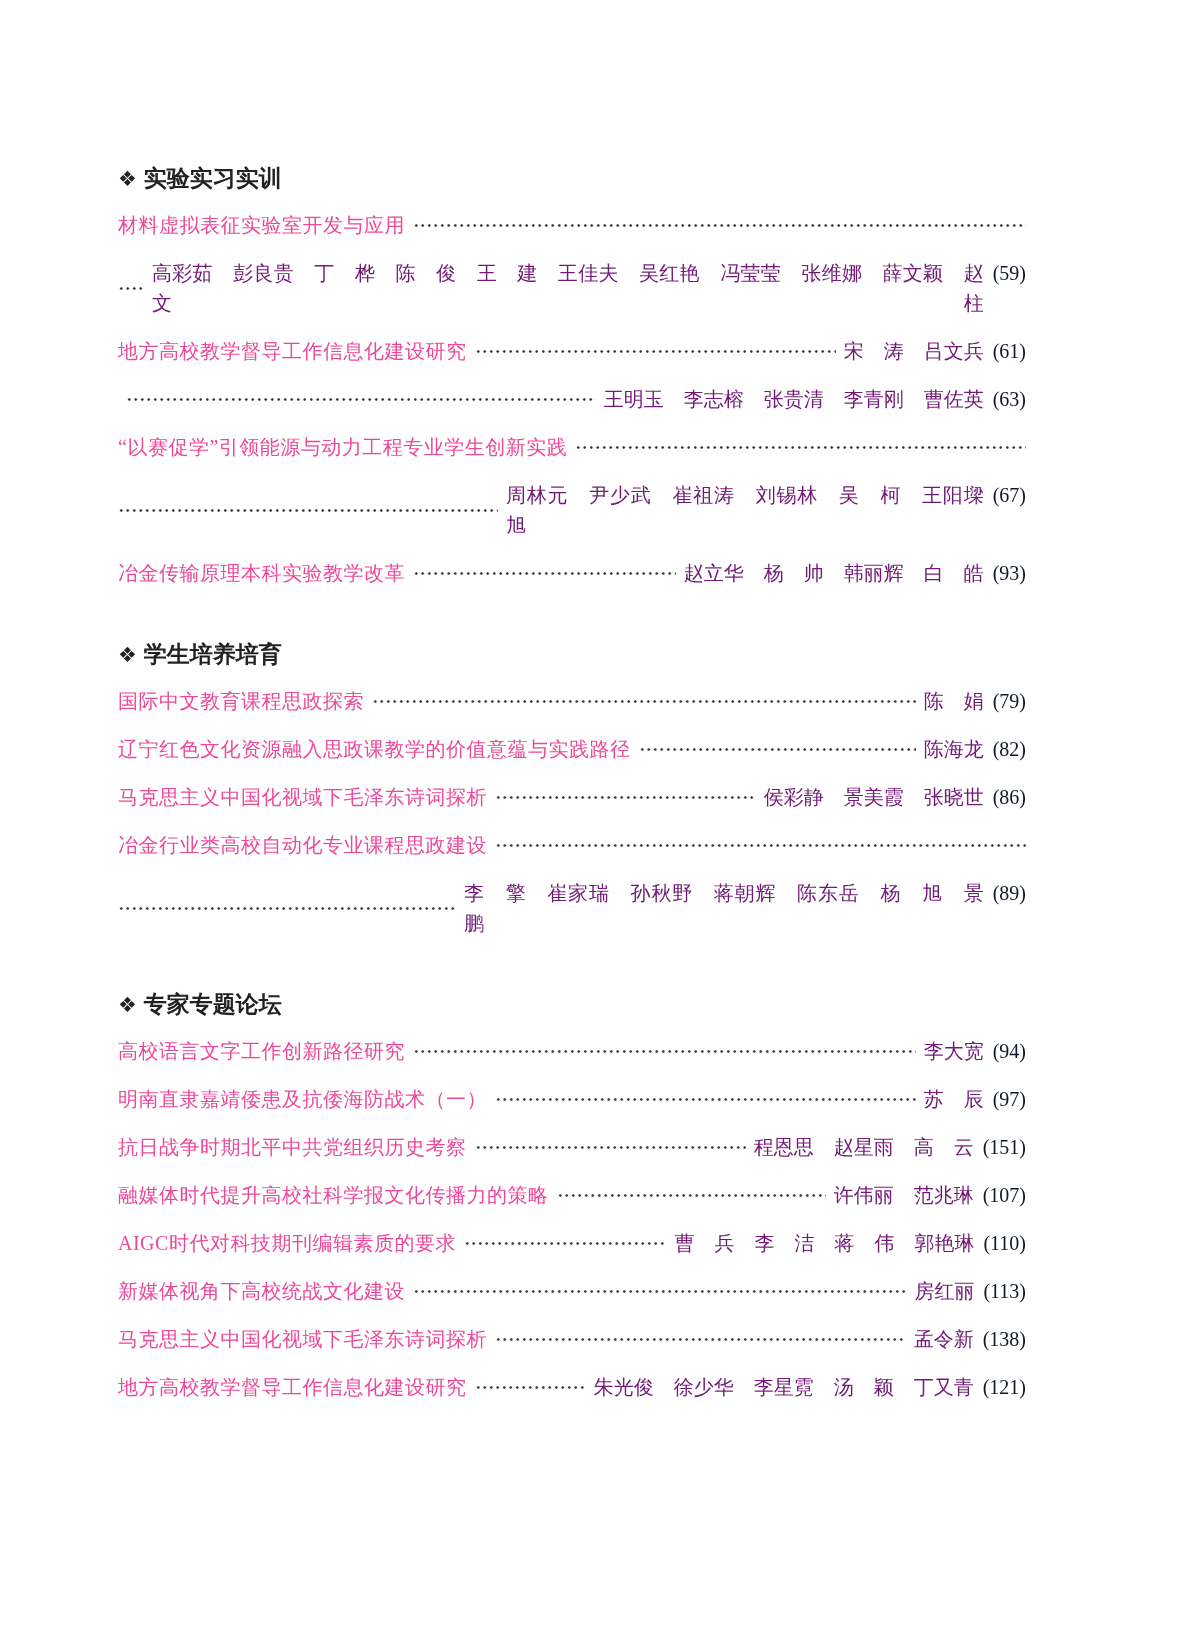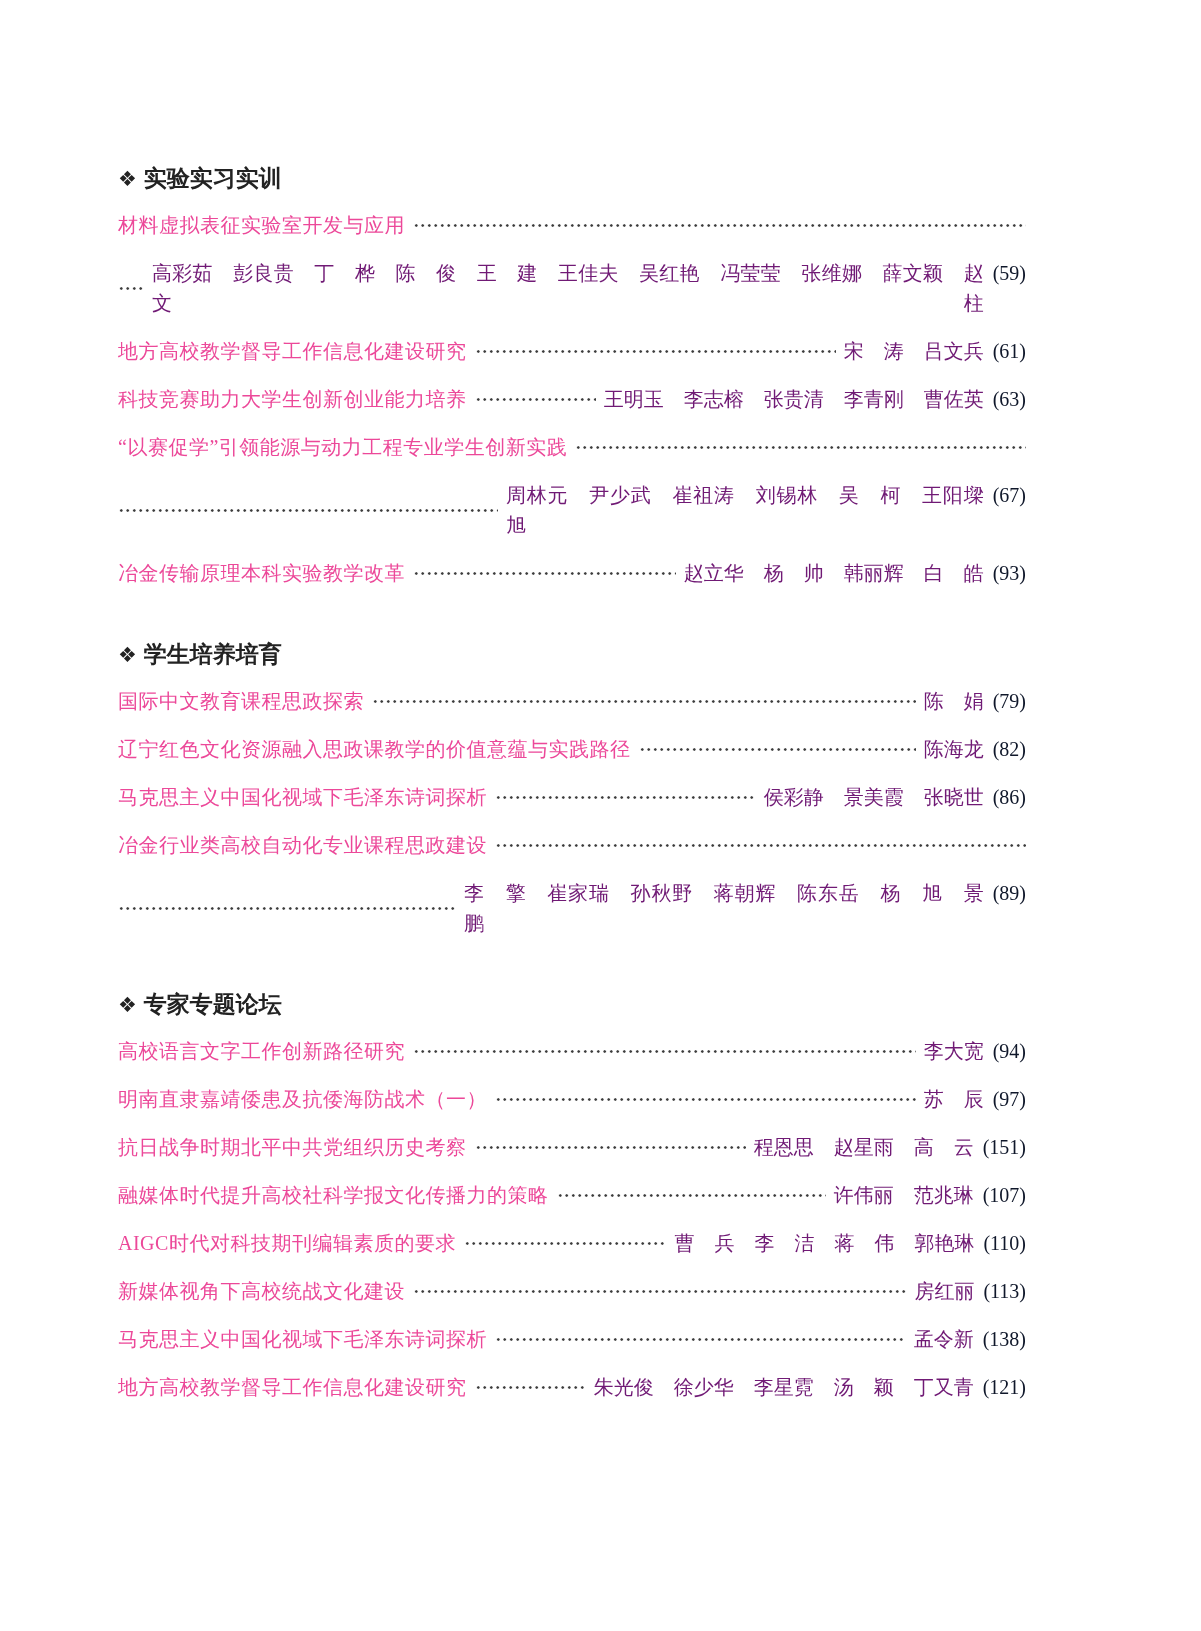--- a/index.html
+++ b/index.html
@@ -114,21 +114,20 @@
     </div>
 
     <div class="row">
       <span class="title">地方高校教学督导工作信息化建设研究</span>
       <span class="leader"></span>
       <span class="authors">宋　涛　吕文兵</span>
       <span class="pagenum">(61)</span>
     </div>
 
     <div class="row">
-      <span class="title">科技竞赛助力大学生创新创业能力培养</span>
       <span class="leader"></span>
       <span class="authors">王明玉　李志榕　张贵清　李青刚　曹佐英</span>
       <span class="pagenum">(63)</span>
     </div>
 
     <div class="row">
       <span class="title">“以赛促学”引领能源与动力工程专业学生创新实践</span>
       <span class="leader to-edge"></span>
     </div>
 

